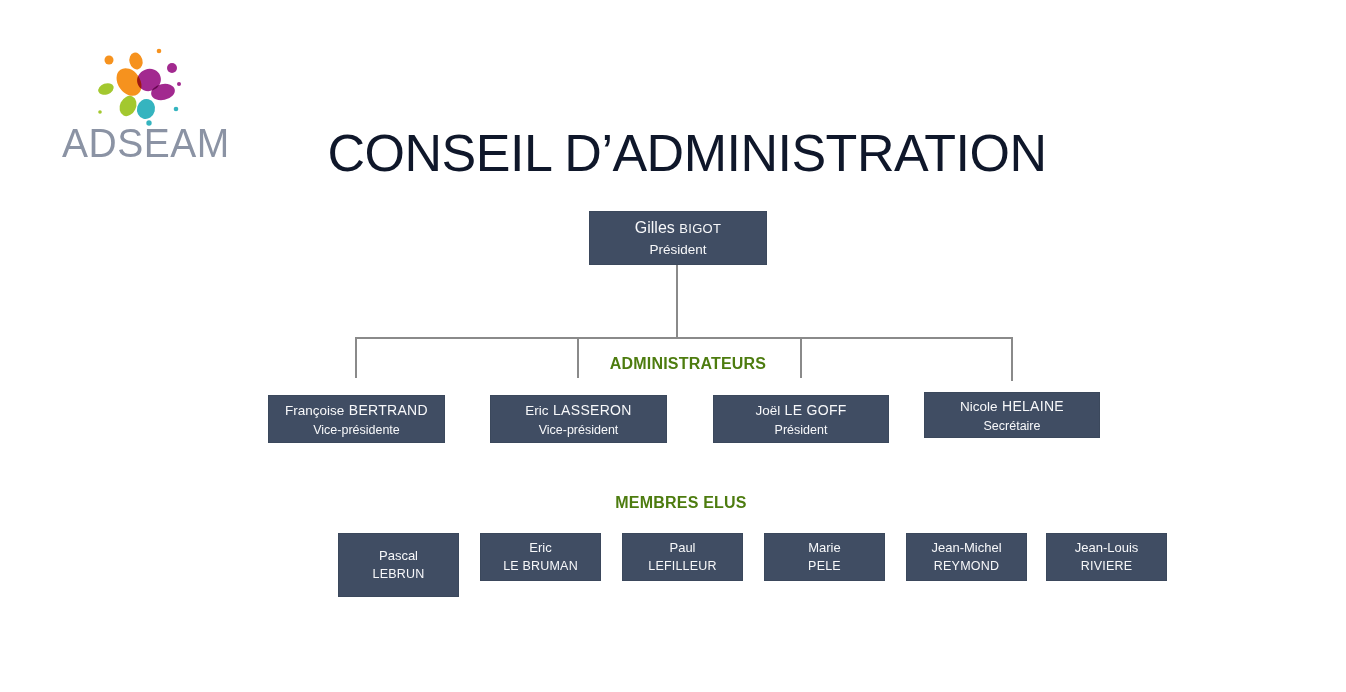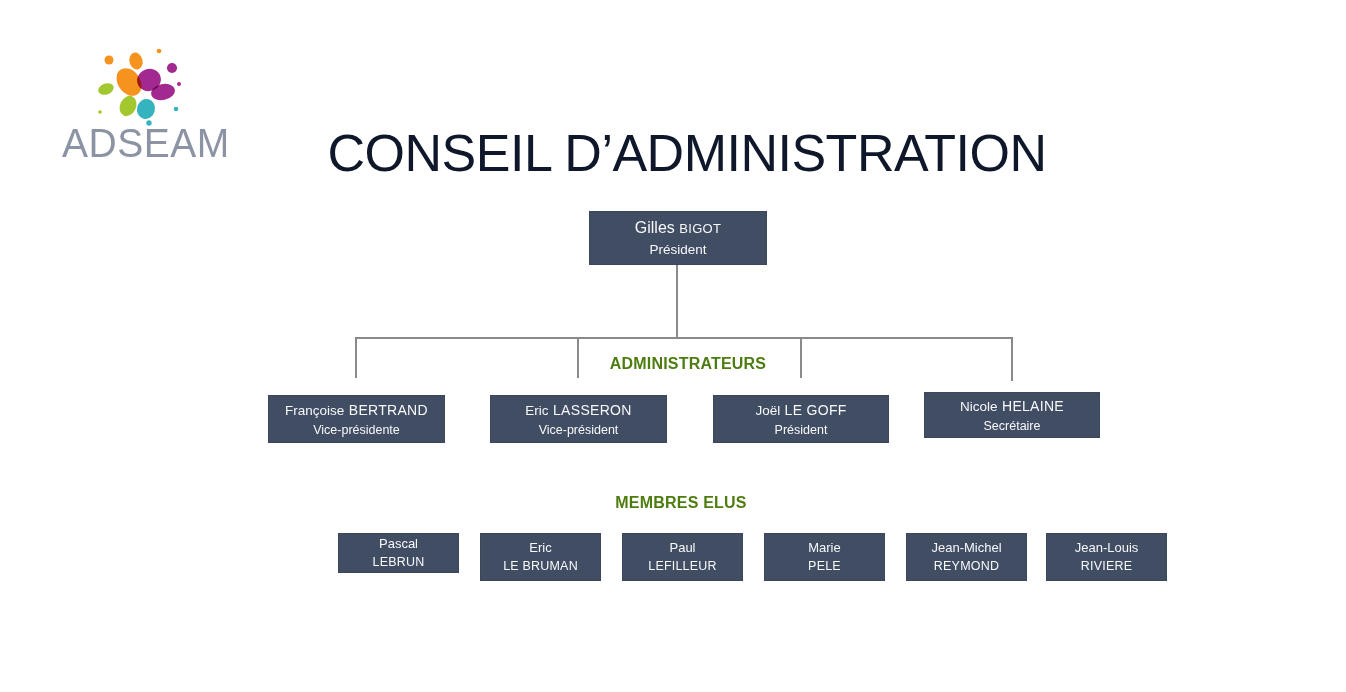--- a/index.html
+++ b/index.html
@@ -135,21 +135,21 @@
     <div class="l1">
       <span class="first">Nicole</span>
       <span class="last">HELAINE</span>
     </div>
     <div class="role">Secrétaire</div>
   </div>
 
   <div class="section-label" style="left:681px; top:494px;">MEMBRES ELUS</div>
 
 
-  <div class="box member" style="left:338px; top:533px; width:121px; height:40px;">
+  <div class="box member" style="left:338px; top:533px; width:121px; height:64px;">
     <div class="first">Pascal</div>
     <div class="last">LEBRUN</div>
   </div>
 
   <div class="box member" style="left:480px; top:533px; width:121px; height:48px;">
     <div class="first">Eric</div>
     <div class="last">LE BRUMAN</div>
   </div>
 
   <div class="box member" style="left:622px; top:533px; width:121px; height:48px;">

